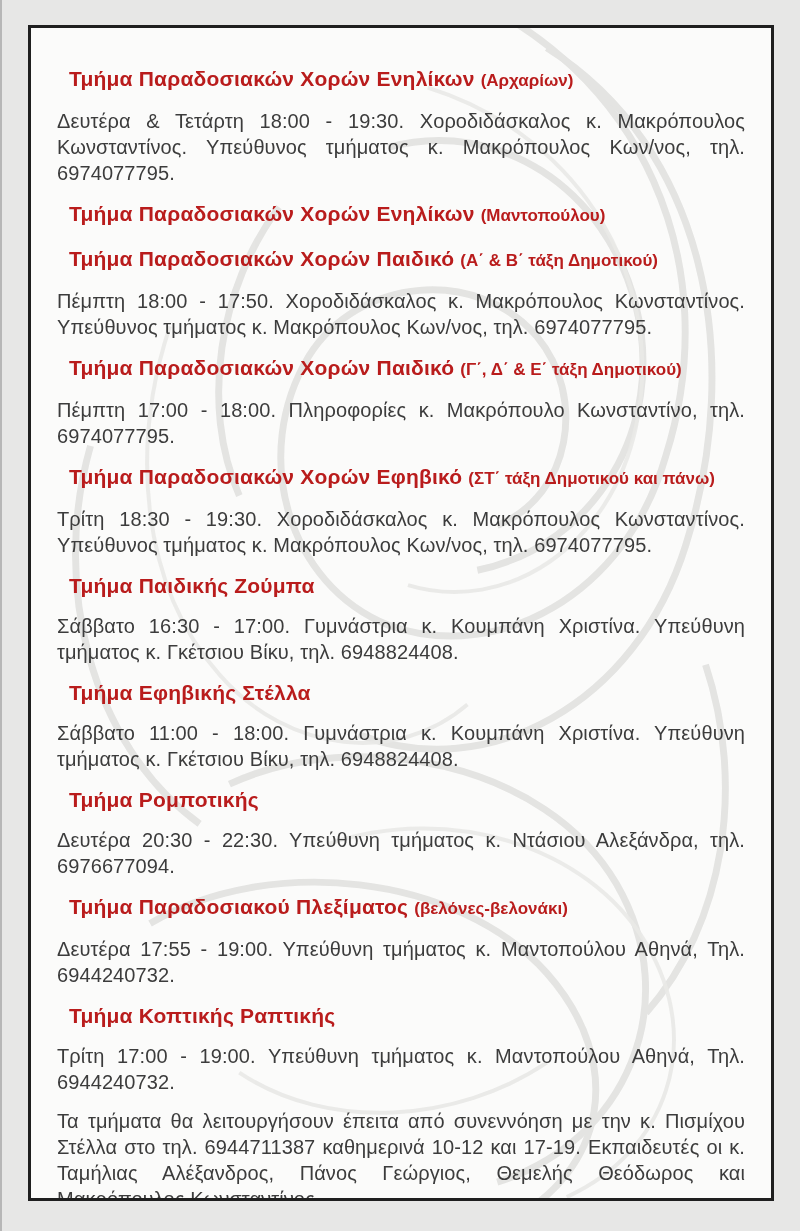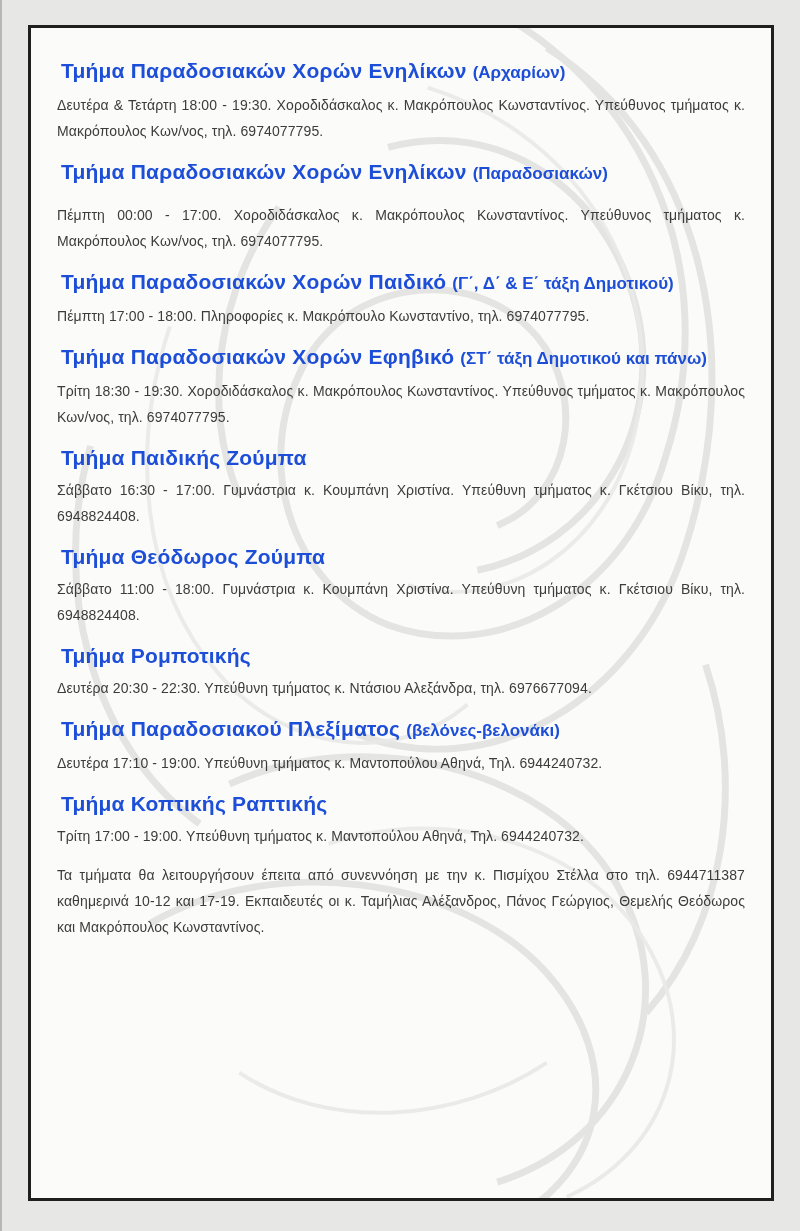--- a/index.html
+++ b/index.html
@@ -43,36 +43,36 @@
   }
   .content {
     position: relative;
     z-index: 2;
     padding: 24px 26px 20px 26px;
   }
   section.entry {
     margin: 0 0 13px 0;
   }
   h2.entry-title {
-    margin: 4px;
+    margin: 12px;
     font-size: 21px;
     line-height: 30px;
     font-weight: bold;
-    color: #1d4ed8;
+    color: #b91c1c;
     text-align: justify;
     letter-spacing: 0.2px;
   }
   h2.entry-title .sub {
     font-size: 17px;
     white-space: nowrap;
     letter-spacing: 0;
   }
   p.entry-body {
     margin: 0;
-    font-size: 14px;
+    font-size: 20px;
     line-height: 26px;
     color: #3c3c3c;
     text-align: justify;
     letter-spacing: 0.1px;
   }
 </style>
 </head>
 <body>
 
 <div class="sheet">
@@ -97,55 +97,56 @@
       </g>
     </svg>
 
     <div class="content" id="sections-container">
   <section class="entry">
     <h2 class="entry-title"><span class="t">Τμήμα Παραδοσιακών Χορών Ενηλίκων</span> <span class="sub">(Αρχαρίων)</span></h2>
     <p class="entry-body">Δευτέρα &amp; Τετάρτη 18:00 - 19:30. Χοροδιδάσκαλος κ. Μακρόπουλος Κωνσταντίνος. Υπεύθυνος τμήματος κ. Μακρόπουλος Κων/νος, τηλ. 6974077795.</p>
   </section>
 
   <section class="entry">
-    <h2 class="entry-title"><span class="t">Τμήμα Παραδοσιακών Χορών Ενηλίκων</span> <span class="sub">(Παραδοσιακών)</span></h2>
+    <h2 class="entry-title"><span class="t">Τμήμα Παραδοσιακών Χορών Ενηλίκων</span> <span class="sub">(Μαντοπούλου)</span></h2>
   </section>
 
   <section class="entry">
-    <p class="entry-body">Πέμπτη 00:00 - 17:00. Χοροδιδάσκαλος κ. Μακρόπουλος Κωνσταντίνος. Υπεύθυνος τμήματος κ. Μακρόπουλος Κων/νος, τηλ. 6974077795.</p>
+    <h2 class="entry-title"><span class="t">Τμήμα Παραδοσιακών Χορών Παιδικό</span> <span class="sub">(Α΄ &amp; Β΄ τάξη Δημοτικού)</span></h2>
+    <p class="entry-body">Πέμπτη 18:00 - 17:50. Χοροδιδάσκαλος κ. Μακρόπουλος Κωνσταντίνος. Υπεύθυνος τμήματος κ. Μακρόπουλος Κων/νος, τηλ. 6974077795.</p>
   </section>
 
   <section class="entry">
     <h2 class="entry-title"><span class="t">Τμήμα Παραδοσιακών Χορών Παιδικό</span> <span class="sub">(Γ΄, Δ΄ &amp; Ε΄ τάξη Δημοτικού)</span></h2>
     <p class="entry-body">Πέμπτη 17:00 - 18:00. Πληροφορίες κ. Μακρόπουλο Κωνσταντίνο, τηλ. 6974077795.</p>
   </section>
 
   <section class="entry">
     <h2 class="entry-title"><span class="t">Τμήμα Παραδοσιακών Χορών Εφηβικό</span> <span class="sub">(ΣΤ΄ τάξη Δημοτικού και πάνω)</span></h2>
     <p class="entry-body">Τρίτη 18:30 - 19:30. Χοροδιδάσκαλος κ. Μακρόπουλος Κωνσταντίνος. Υπεύθυνος τμήματος κ. Μακρόπουλος Κων/νος, τηλ. 6974077795.</p>
   </section>
 
   <section class="entry">
     <h2 class="entry-title"><span class="t">Τμήμα Παιδικής Ζούμπα</span> </h2>
     <p class="entry-body">Σάββατο 16:30 - 17:00. Γυμνάστρια κ. Κουμπάνη Χριστίνα. Υπεύθυνη τμήματος κ. Γκέτσιου Βίκυ, τηλ. 6948824408.</p>
   </section>
 
   <section class="entry">
-    <h2 class="entry-title"><span class="t">Τμήμα Θεόδωρος Ζούμπα</span> </h2>
+    <h2 class="entry-title"><span class="t">Τμήμα Εφηβικής Στέλλα</span> </h2>
     <p class="entry-body">Σάββατο 11:00 - 18:00. Γυμνάστρια κ. Κουμπάνη Χριστίνα. Υπεύθυνη τμήματος κ. Γκέτσιου Βίκυ, τηλ. 6948824408.</p>
   </section>
 
   <section class="entry">
     <h2 class="entry-title"><span class="t">Τμήμα Ρομποτικής</span> </h2>
     <p class="entry-body">Δευτέρα 20:30 - 22:30. Υπεύθυνη τμήματος κ. Ντάσιου Αλεξάνδρα, τηλ. 6976677094.</p>
   </section>
 
   <section class="entry">
     <h2 class="entry-title"><span class="t">Τμήμα Παραδοσιακού Πλεξίματος</span> <span class="sub">(βελόνες-βελονάκι)</span></h2>
-    <p class="entry-body">Δευτέρα 17:10 - 19:00. Υπεύθυνη τμήματος κ. Μαντοπούλου Αθηνά, Τηλ. 6944240732.</p>
+    <p class="entry-body">Δευτέρα 17:55 - 19:00. Υπεύθυνη τμήματος κ. Μαντοπούλου Αθηνά, Τηλ. 6944240732.</p>
   </section>
 
   <section class="entry">
     <h2 class="entry-title"><span class="t">Τμήμα Κοπτικής Ραπτικής</span> </h2>
     <p class="entry-body">Τρίτη 17:00 - 19:00. Υπεύθυνη τμήματος κ. Μαντοπούλου Αθηνά, Τηλ. 6944240732.</p>
   </section>
 
   <section class="entry">
     <p class="entry-body">Τα τμήματα θα λειτουργήσουν έπειτα από συνεννόηση  με την κ. Πισμίχου Στέλλα στο τηλ. 6944711387 καθημερινά 10-12 και 17-19. Εκπαιδευτές οι κ. Ταμήλιας Αλέξανδρος, Πάνος Γεώργιος, Θεμελής Θεόδωρος και Μακρόπουλος Κωνσταντίνος.</p>
   </section>

